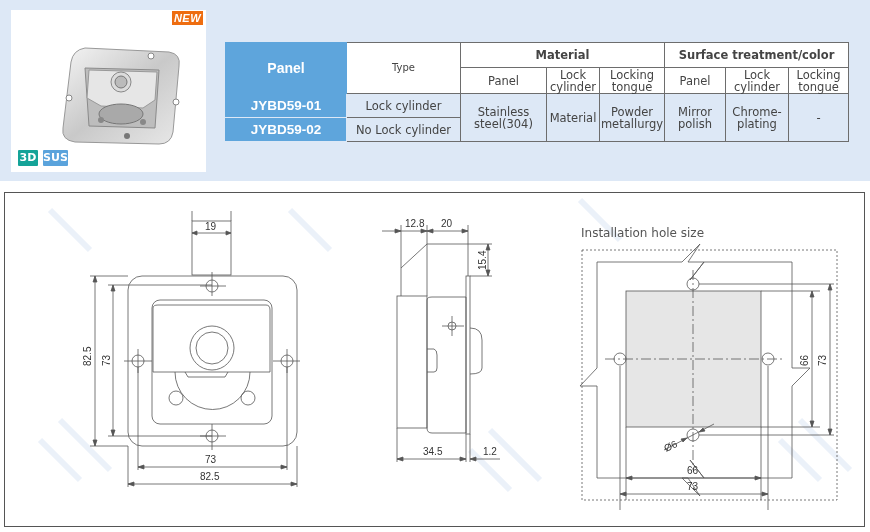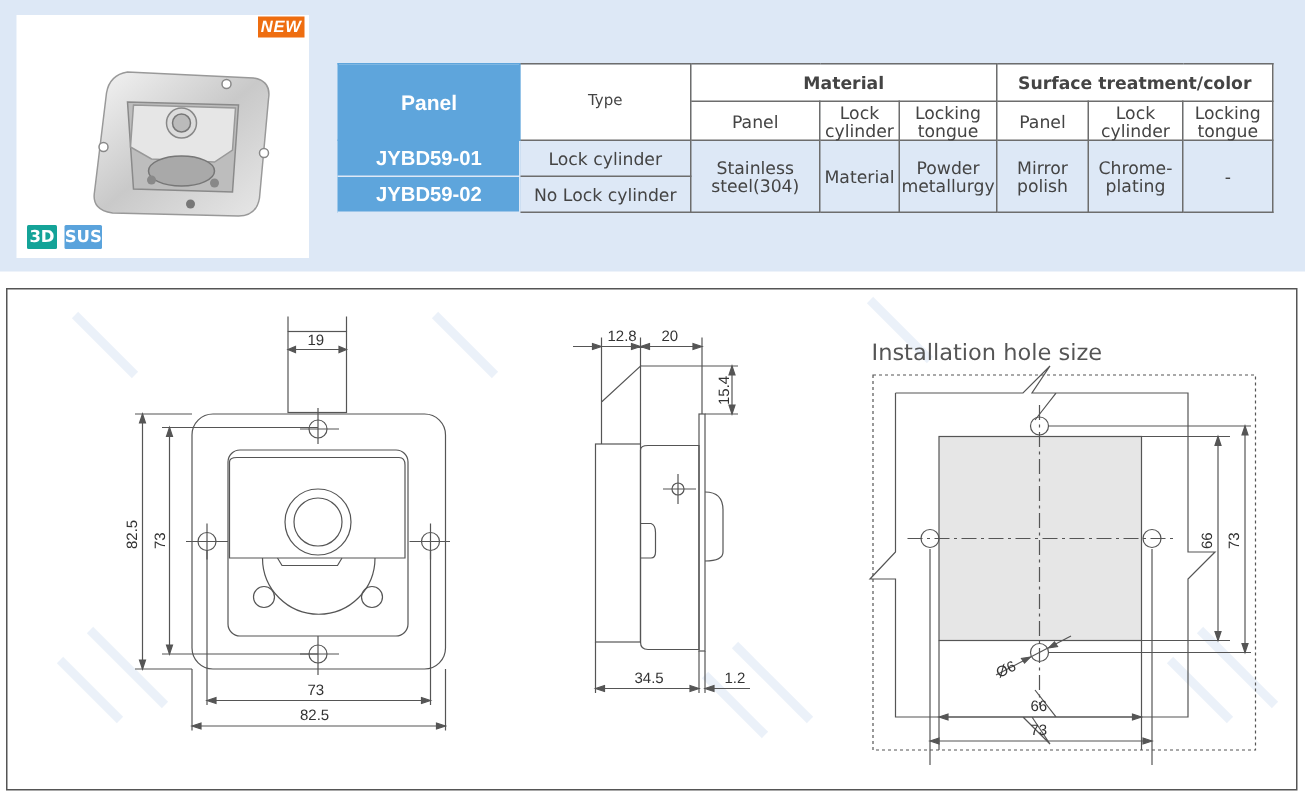--- a/index.html
+++ b/index.html
@@ -14,21 +14,21 @@
 
   table.spec { position:absolute; left:225px; top:42px; border-collapse:collapse; font-family:"DejaVu Sans", sans-serif; font-size:11.5px; color:#444; }
   table.spec td { border:1px solid #6d6d6d; text-align:center; padding:0; line-height:12px; }
   .hd-model { background:#5ea5dc; color:#fff; font:bold 14px "Liberation Sans", sans-serif; border-color:#5ea5dc !important; }
   .model-cell { background:#5ea5dc; color:#fff; font:bold 13.5px "Liberation Sans", sans-serif; border-color:#dde8f6 !important; border-left-color:#5ea5dc !important;margin-left:27px; }
   .hd-white { background:#fff; }
   .hd-group { background:#fff; font-weight:bold; color:#444; }
   .body-cell { background:#dde8f6; }
 
   .drawing { position:absolute; left:4px; top:192px; width:861px; height:335px; border:1.5px solid #555; box-sizing:border-box; background:#fff; }
-  .install-label { position:absolute; left:581px; top:226px; font-size:15px; color:#555; font-family:"DejaVu Sans", sans-serif; }
+  .install-label { position:absolute; left:581px; top:226px; font-size:12px; color:#555; font-family:"DejaVu Sans", sans-serif; }
   svg text { font-family:"Liberation Sans", sans-serif; fill:#333; }
   .wm { position:absolute; pointer-events:none; }
 </style>
 </head>
 <body>
 
 <div class="band"></div>
 
 <div class="photo">
   <svg class="product-img" viewBox="0 0 140 125">

